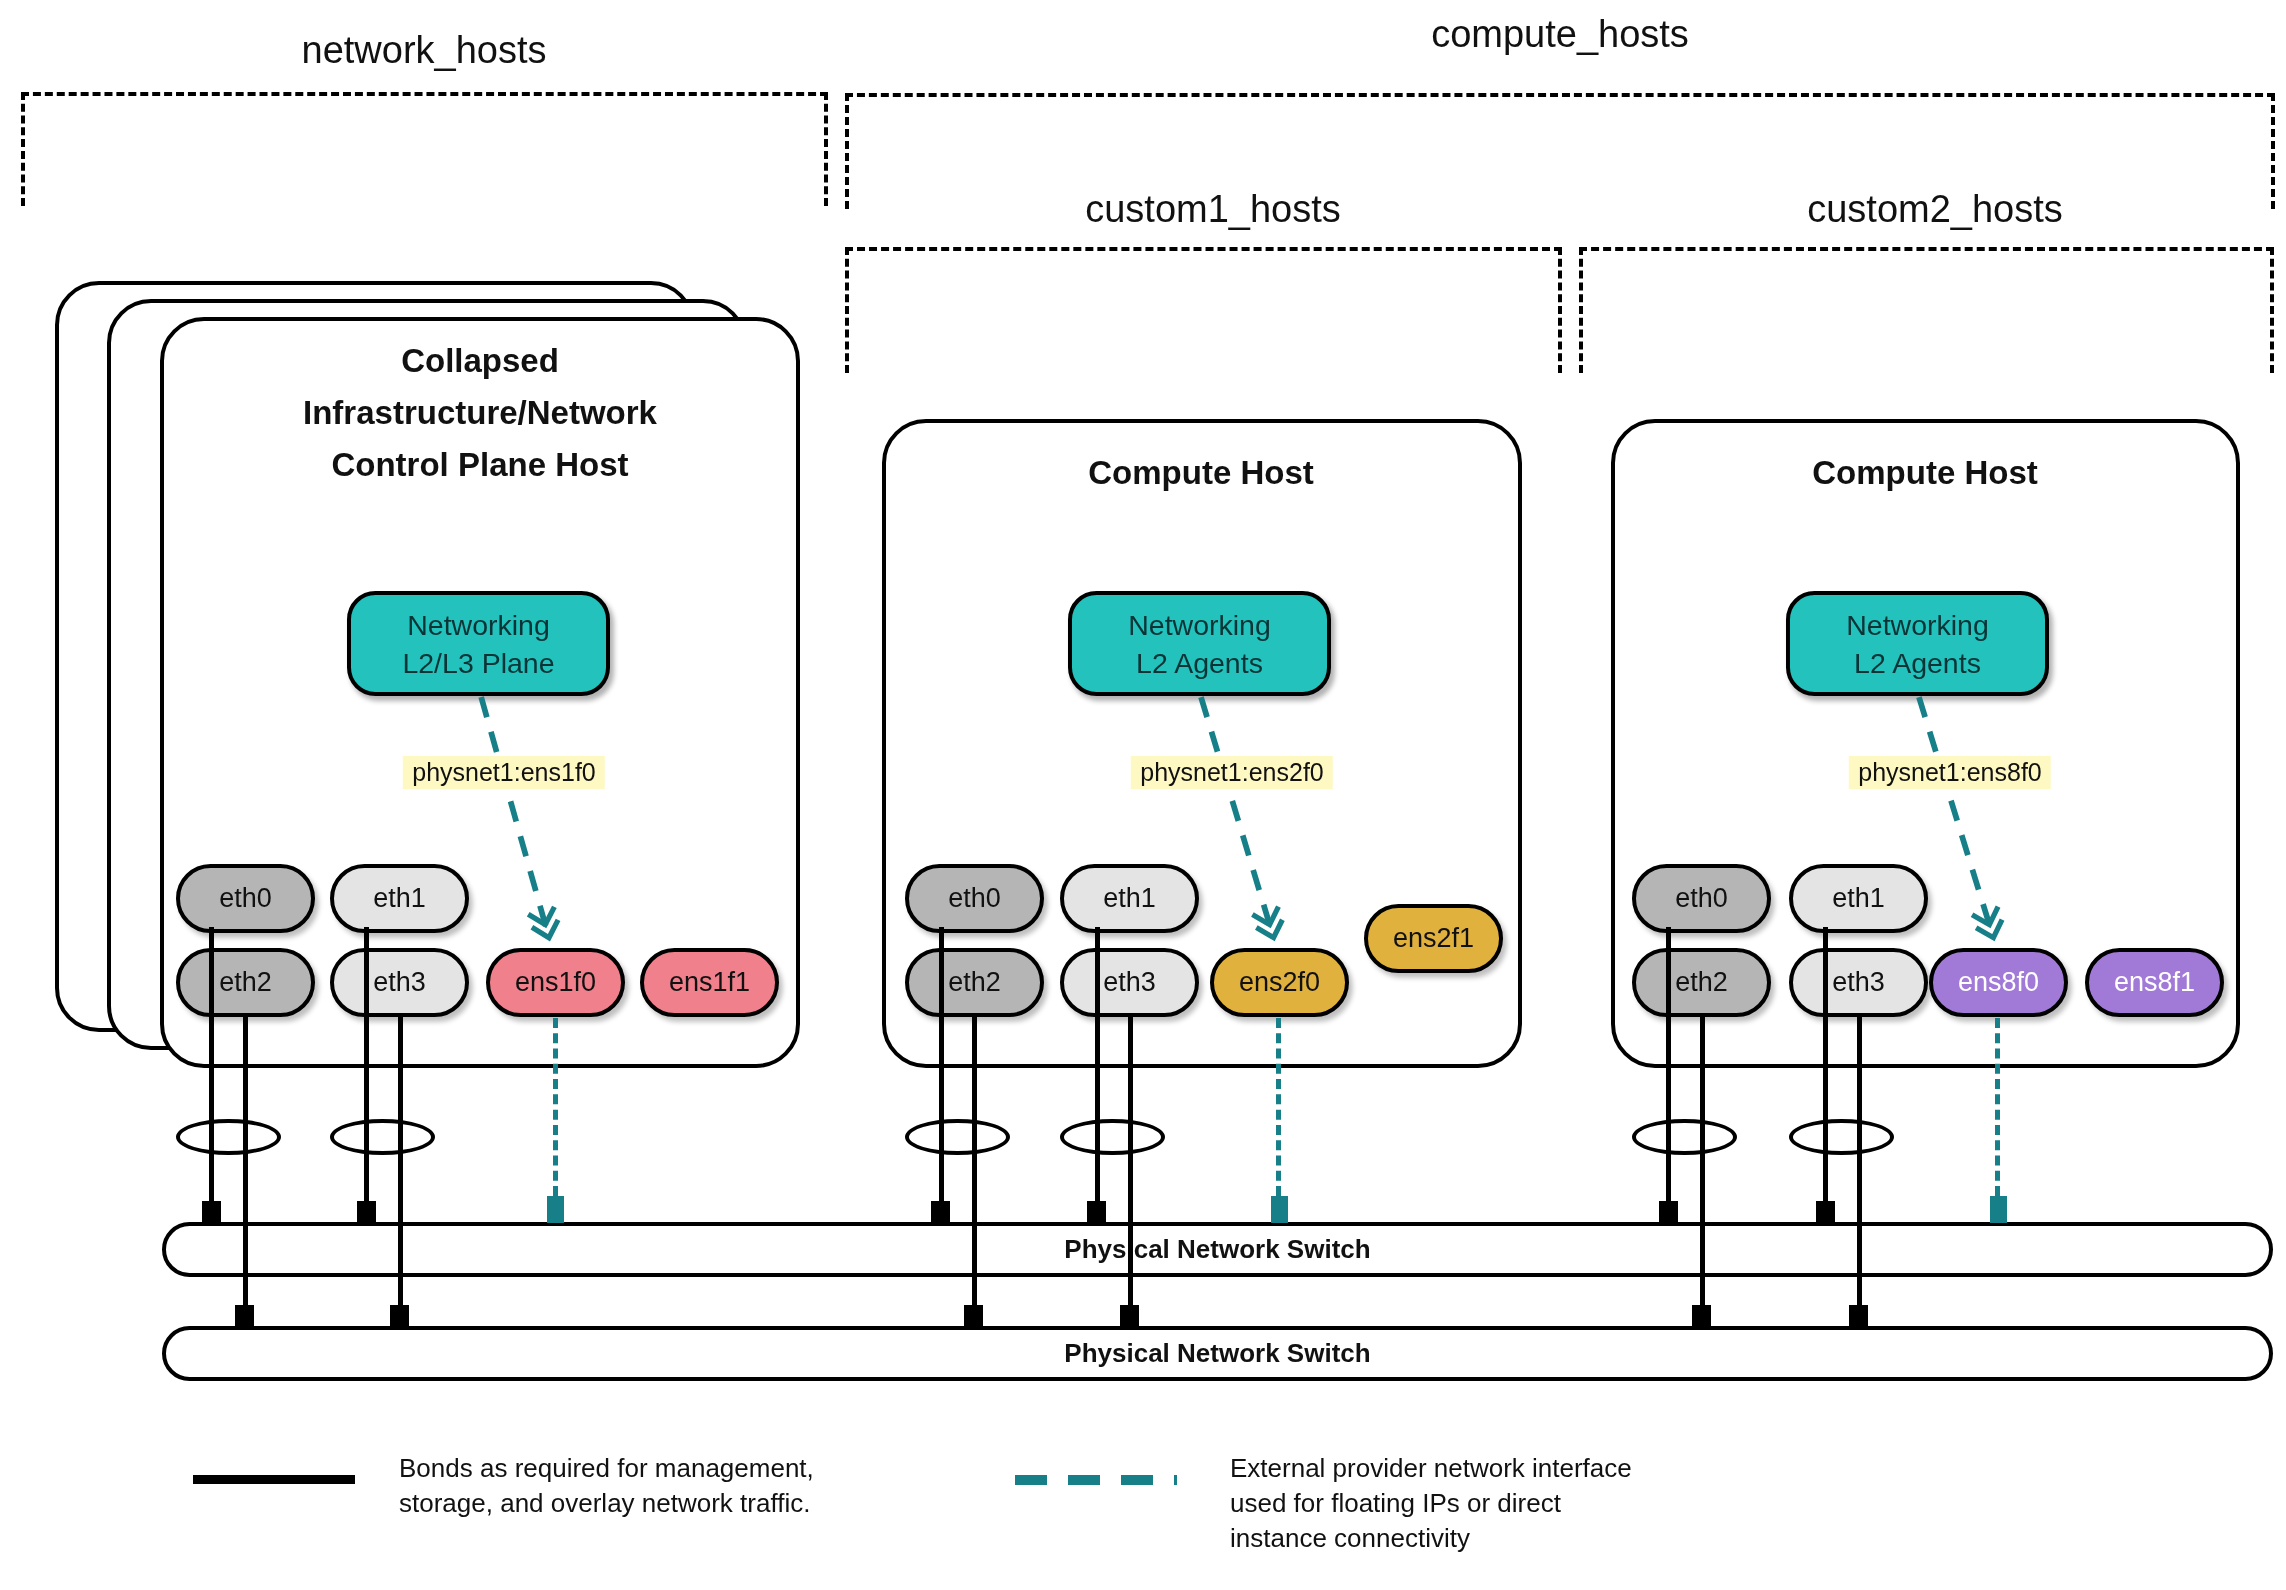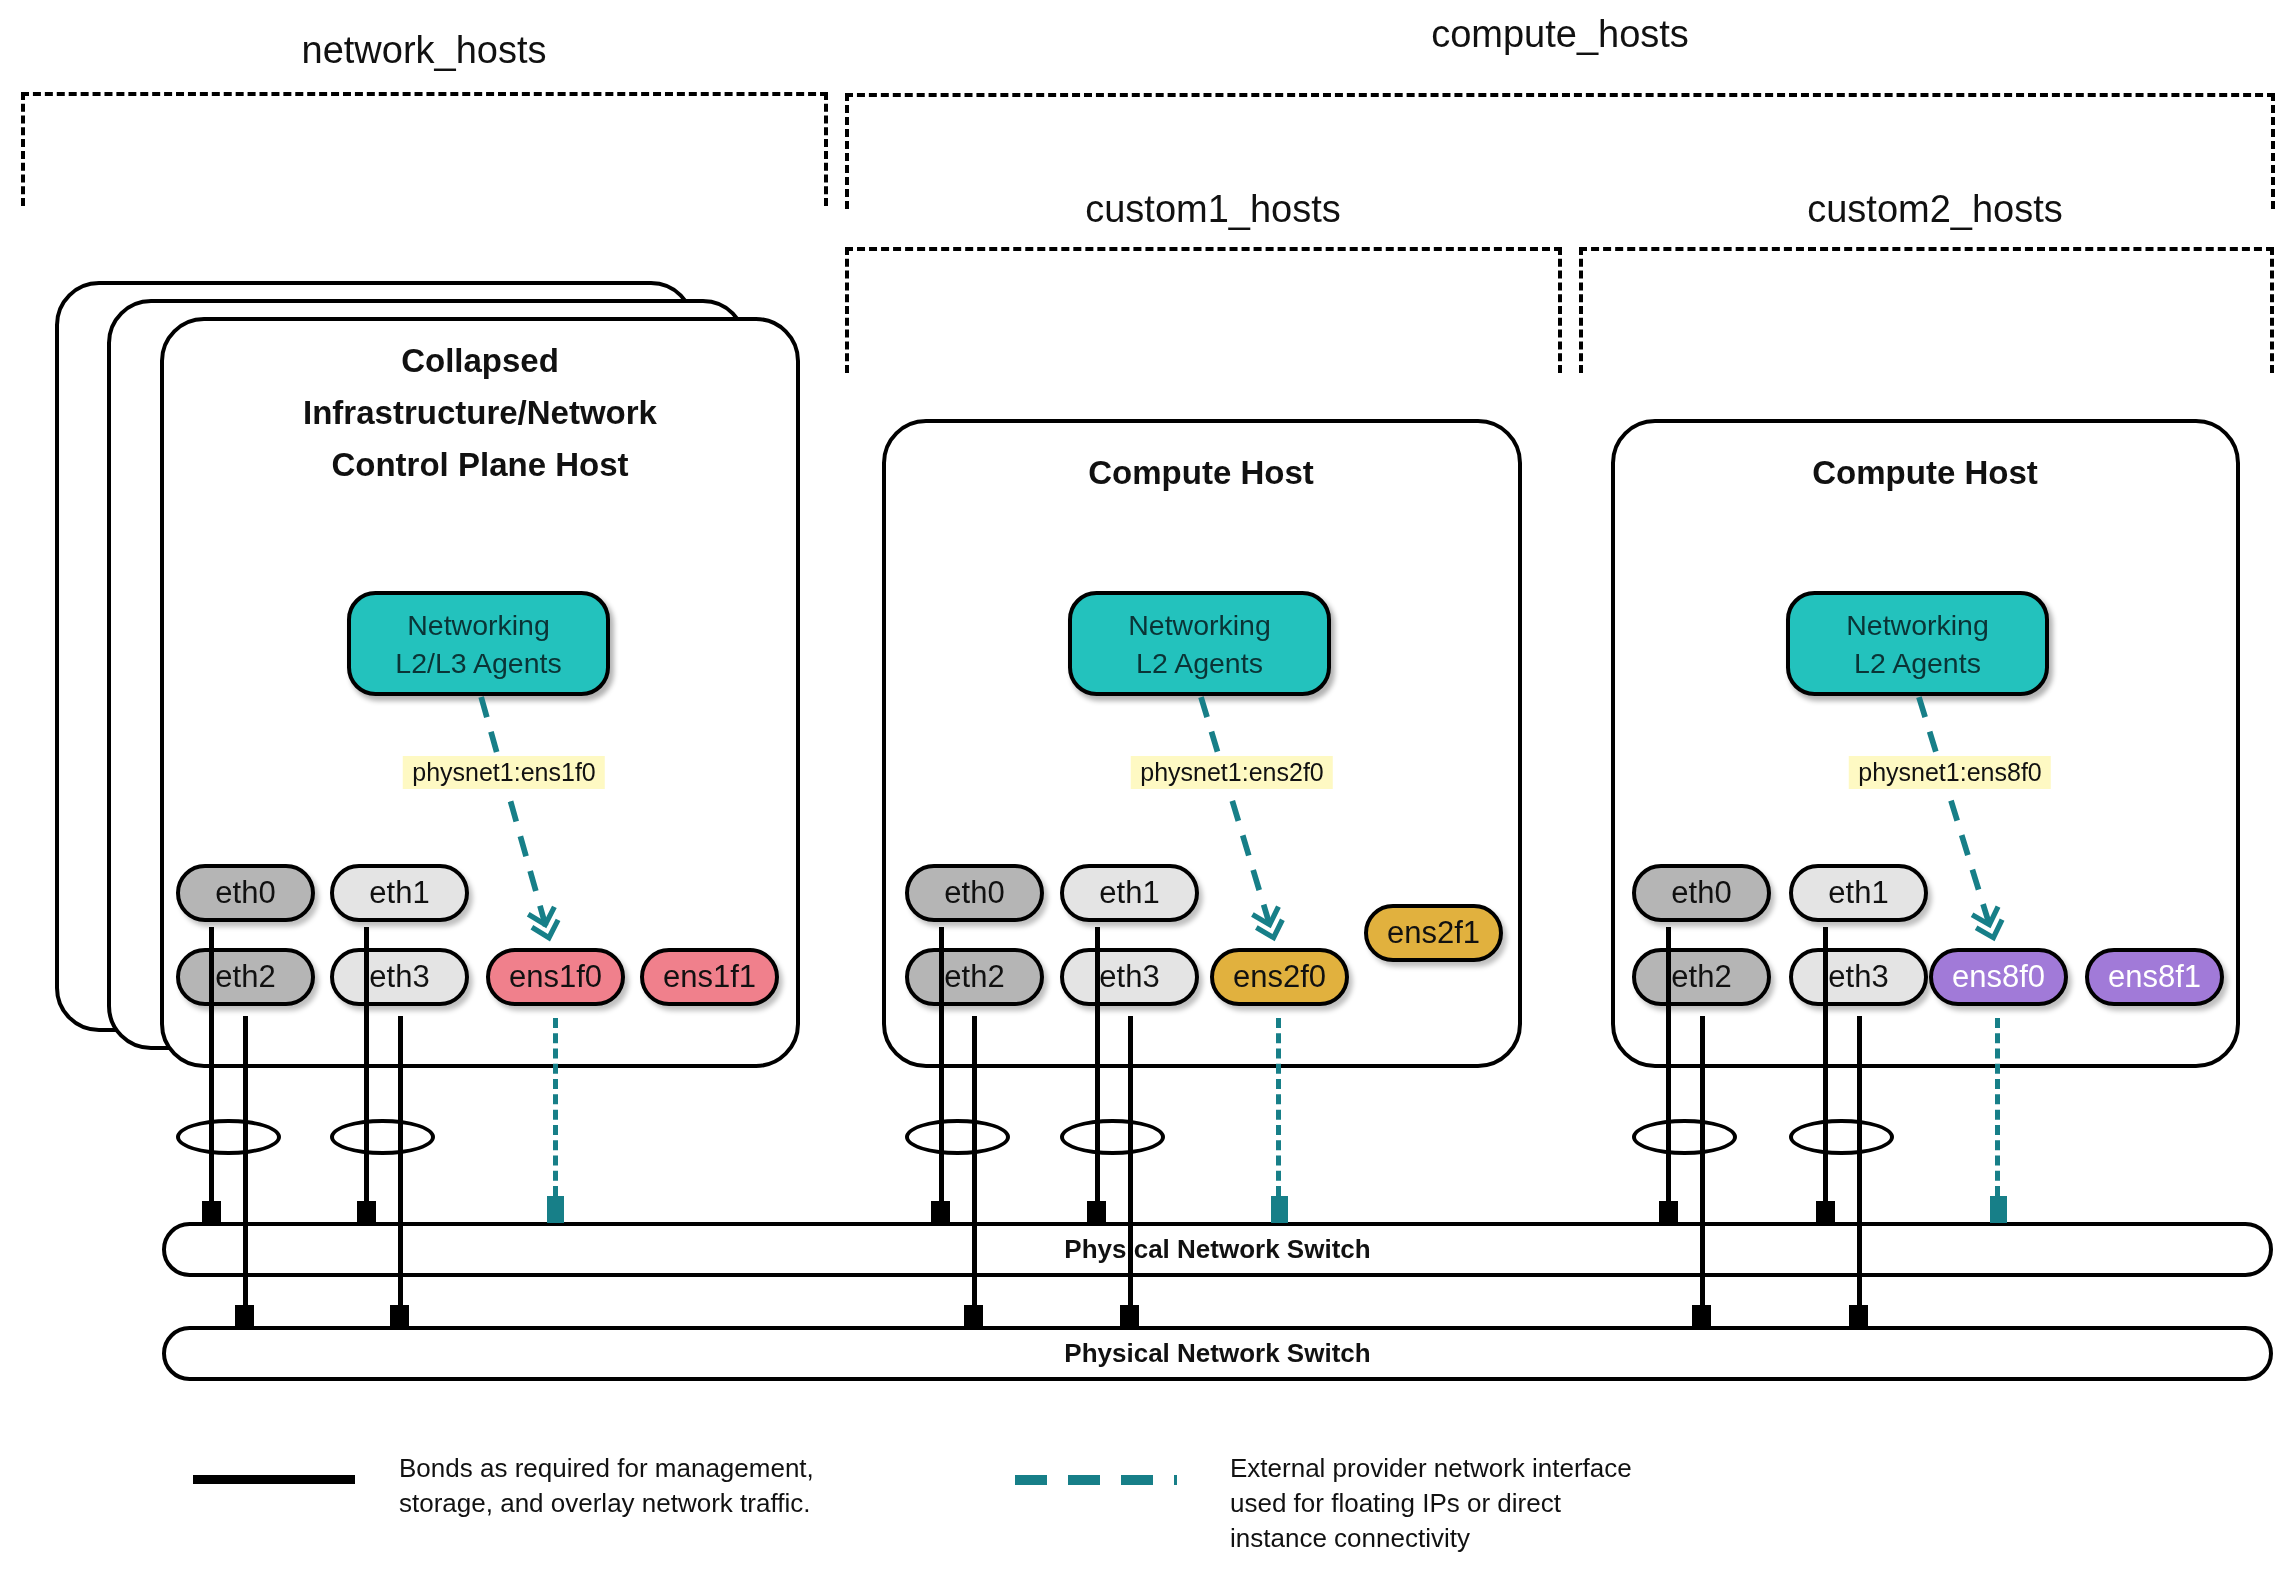--- a/index.html
+++ b/index.html
@@ -13,22 +13,22 @@
   .hostbox { position:absolute; background:#fff; border:4.8px solid #000; border-radius:44px; }
   .htitle  { position:absolute; transform:translateX(-50%); text-align:center; font-weight:bold; font-size:33px; line-height:52px; color:#111; white-space:nowrap; }
 
   .agent { position:absolute; width:263px; height:105px; background:#23c2bd; border:4.8px solid #000; border-radius:28.5px;
            color:#0a3436; font-size:28.5px; line-height:38px; text-align:center;
            display:flex; flex-direction:column; align-items:center; justify-content:center;
            box-shadow:3.8px 4.8px 5.7px rgba(0,0,0,.30); }
 
   .physnet { position:absolute; transform:translateX(-50%); background:#fef9c3; font-size:25px; color:#111; padding:1.9px 9.5px; white-space:nowrap; z-index:30; }
 
-  .pill { position:absolute; width:139px; height:58px; border:4.8px solid #000; border-radius:35px;
-          display:flex; align-items:center; justify-content:center; font-size:31px; color:#111;
+  .pill { position:absolute; width:139px; height:69px; border:4.8px solid #000; border-radius:35px;
+          display:flex; align-items:center; justify-content:center; font-size:27px; color:#111;
           box-shadow:3.8px 4.8px 4.8px rgba(0,0,0,.25); z-index:10; }
   .pill.dark   { background:#b5b5b5; }
   .pill.light  { background:#e4e4e4; }
   .pill.pink   { background:#f0808c; }
   .pill.gold   { background:#e1b13e; }
   .pill.purple { background:#a17ad8; color:#fff; }
 
   .switchbar { position:absolute; left:162px; width:2111px; height:55px; background:#fff; border:4.8px solid #000; border-radius:27.6px;
                display:flex; align-items:center; justify-content:center; font-weight:bold; font-size:26px; color:#111; z-index:5; }
 
@@ -69,21 +69,21 @@
   </div>
 
   <div class="hostbox" style="left:882px; top:419px; width:640px; height:649px;"></div>
   <div class="htitle" style="left:1201px; top:447px;">Compute Host</div>
 
   <div class="hostbox" style="left:1611px; top:419px; width:629px; height:649px;"></div>
   <div class="htitle" style="left:1925px; top:447px;">Compute Host</div>
 
   <div class="agent" style="left:347px; top:591px;">
     <div>Networking</div>
-    <div>L2/L3 Agents</div>
+    <div>L2/L3 Plane</div>
   </div>
   <div class="agent" style="left:1068px; top:591px;">
     <div>Networking</div>
     <div>L2 Agents</div>
   </div>
   <div class="agent" style="left:1786px; top:591px;">
     <div>Networking</div>
     <div>L2 Agents</div>
   </div>
 

